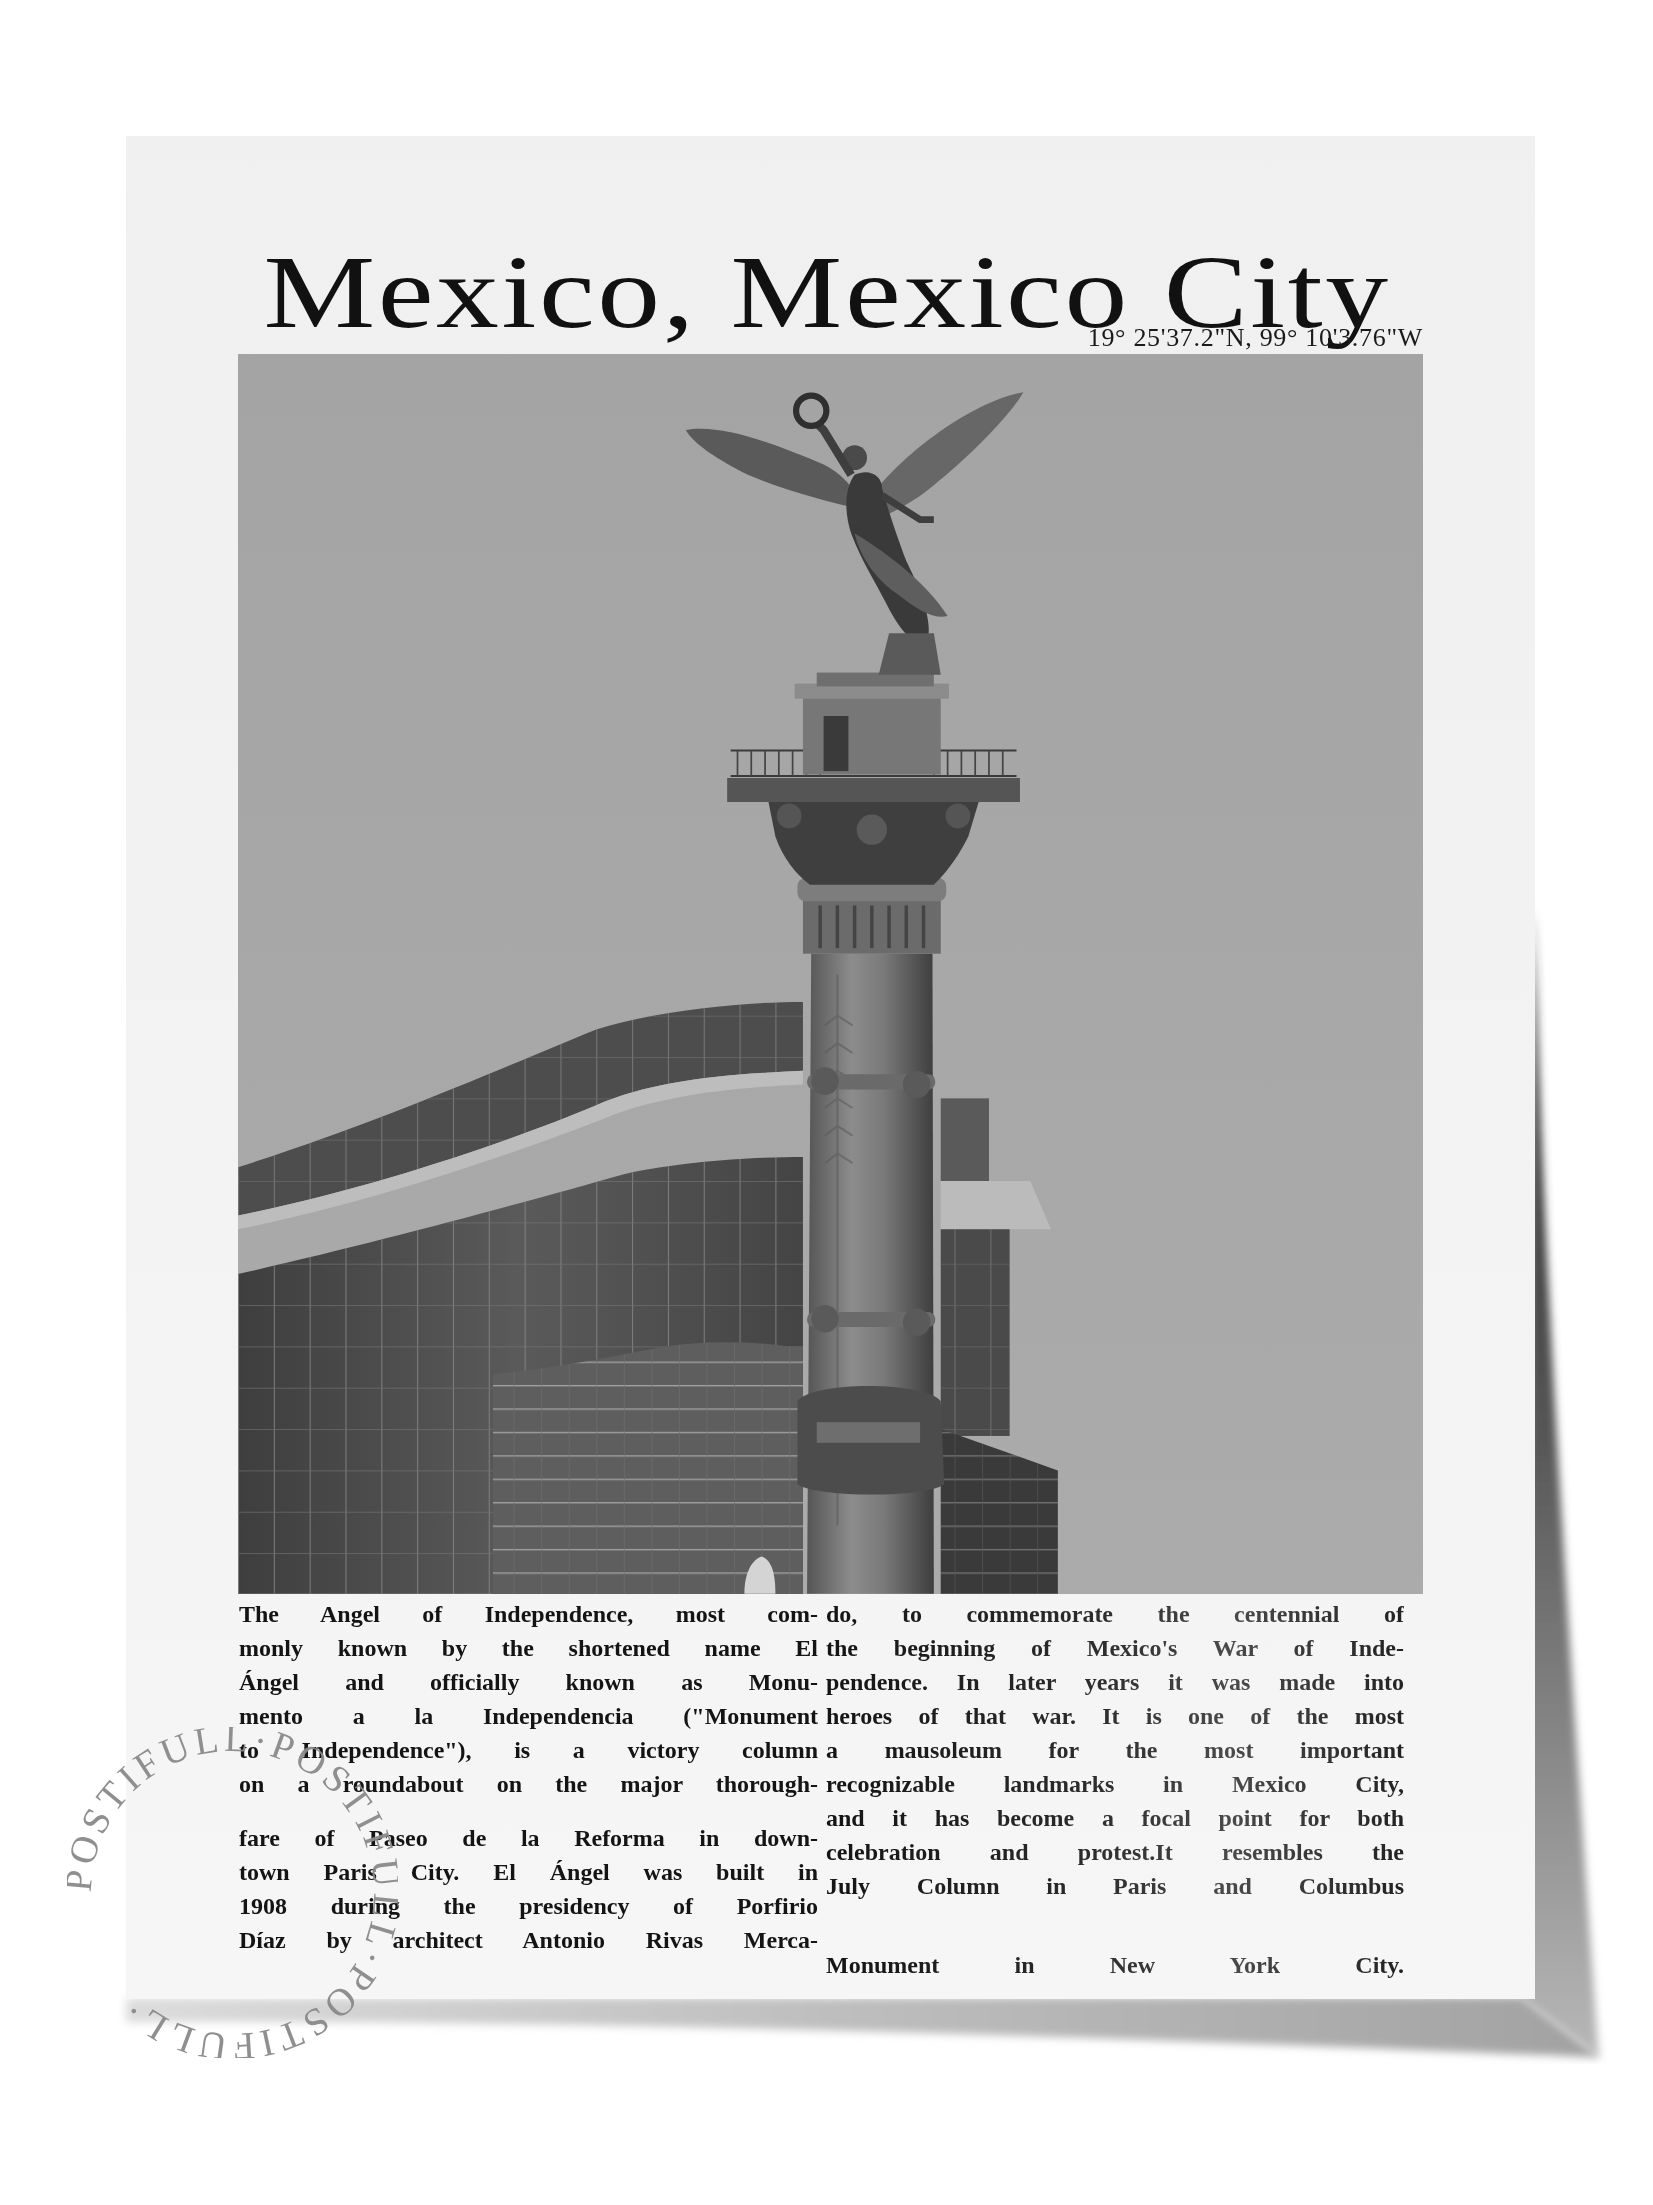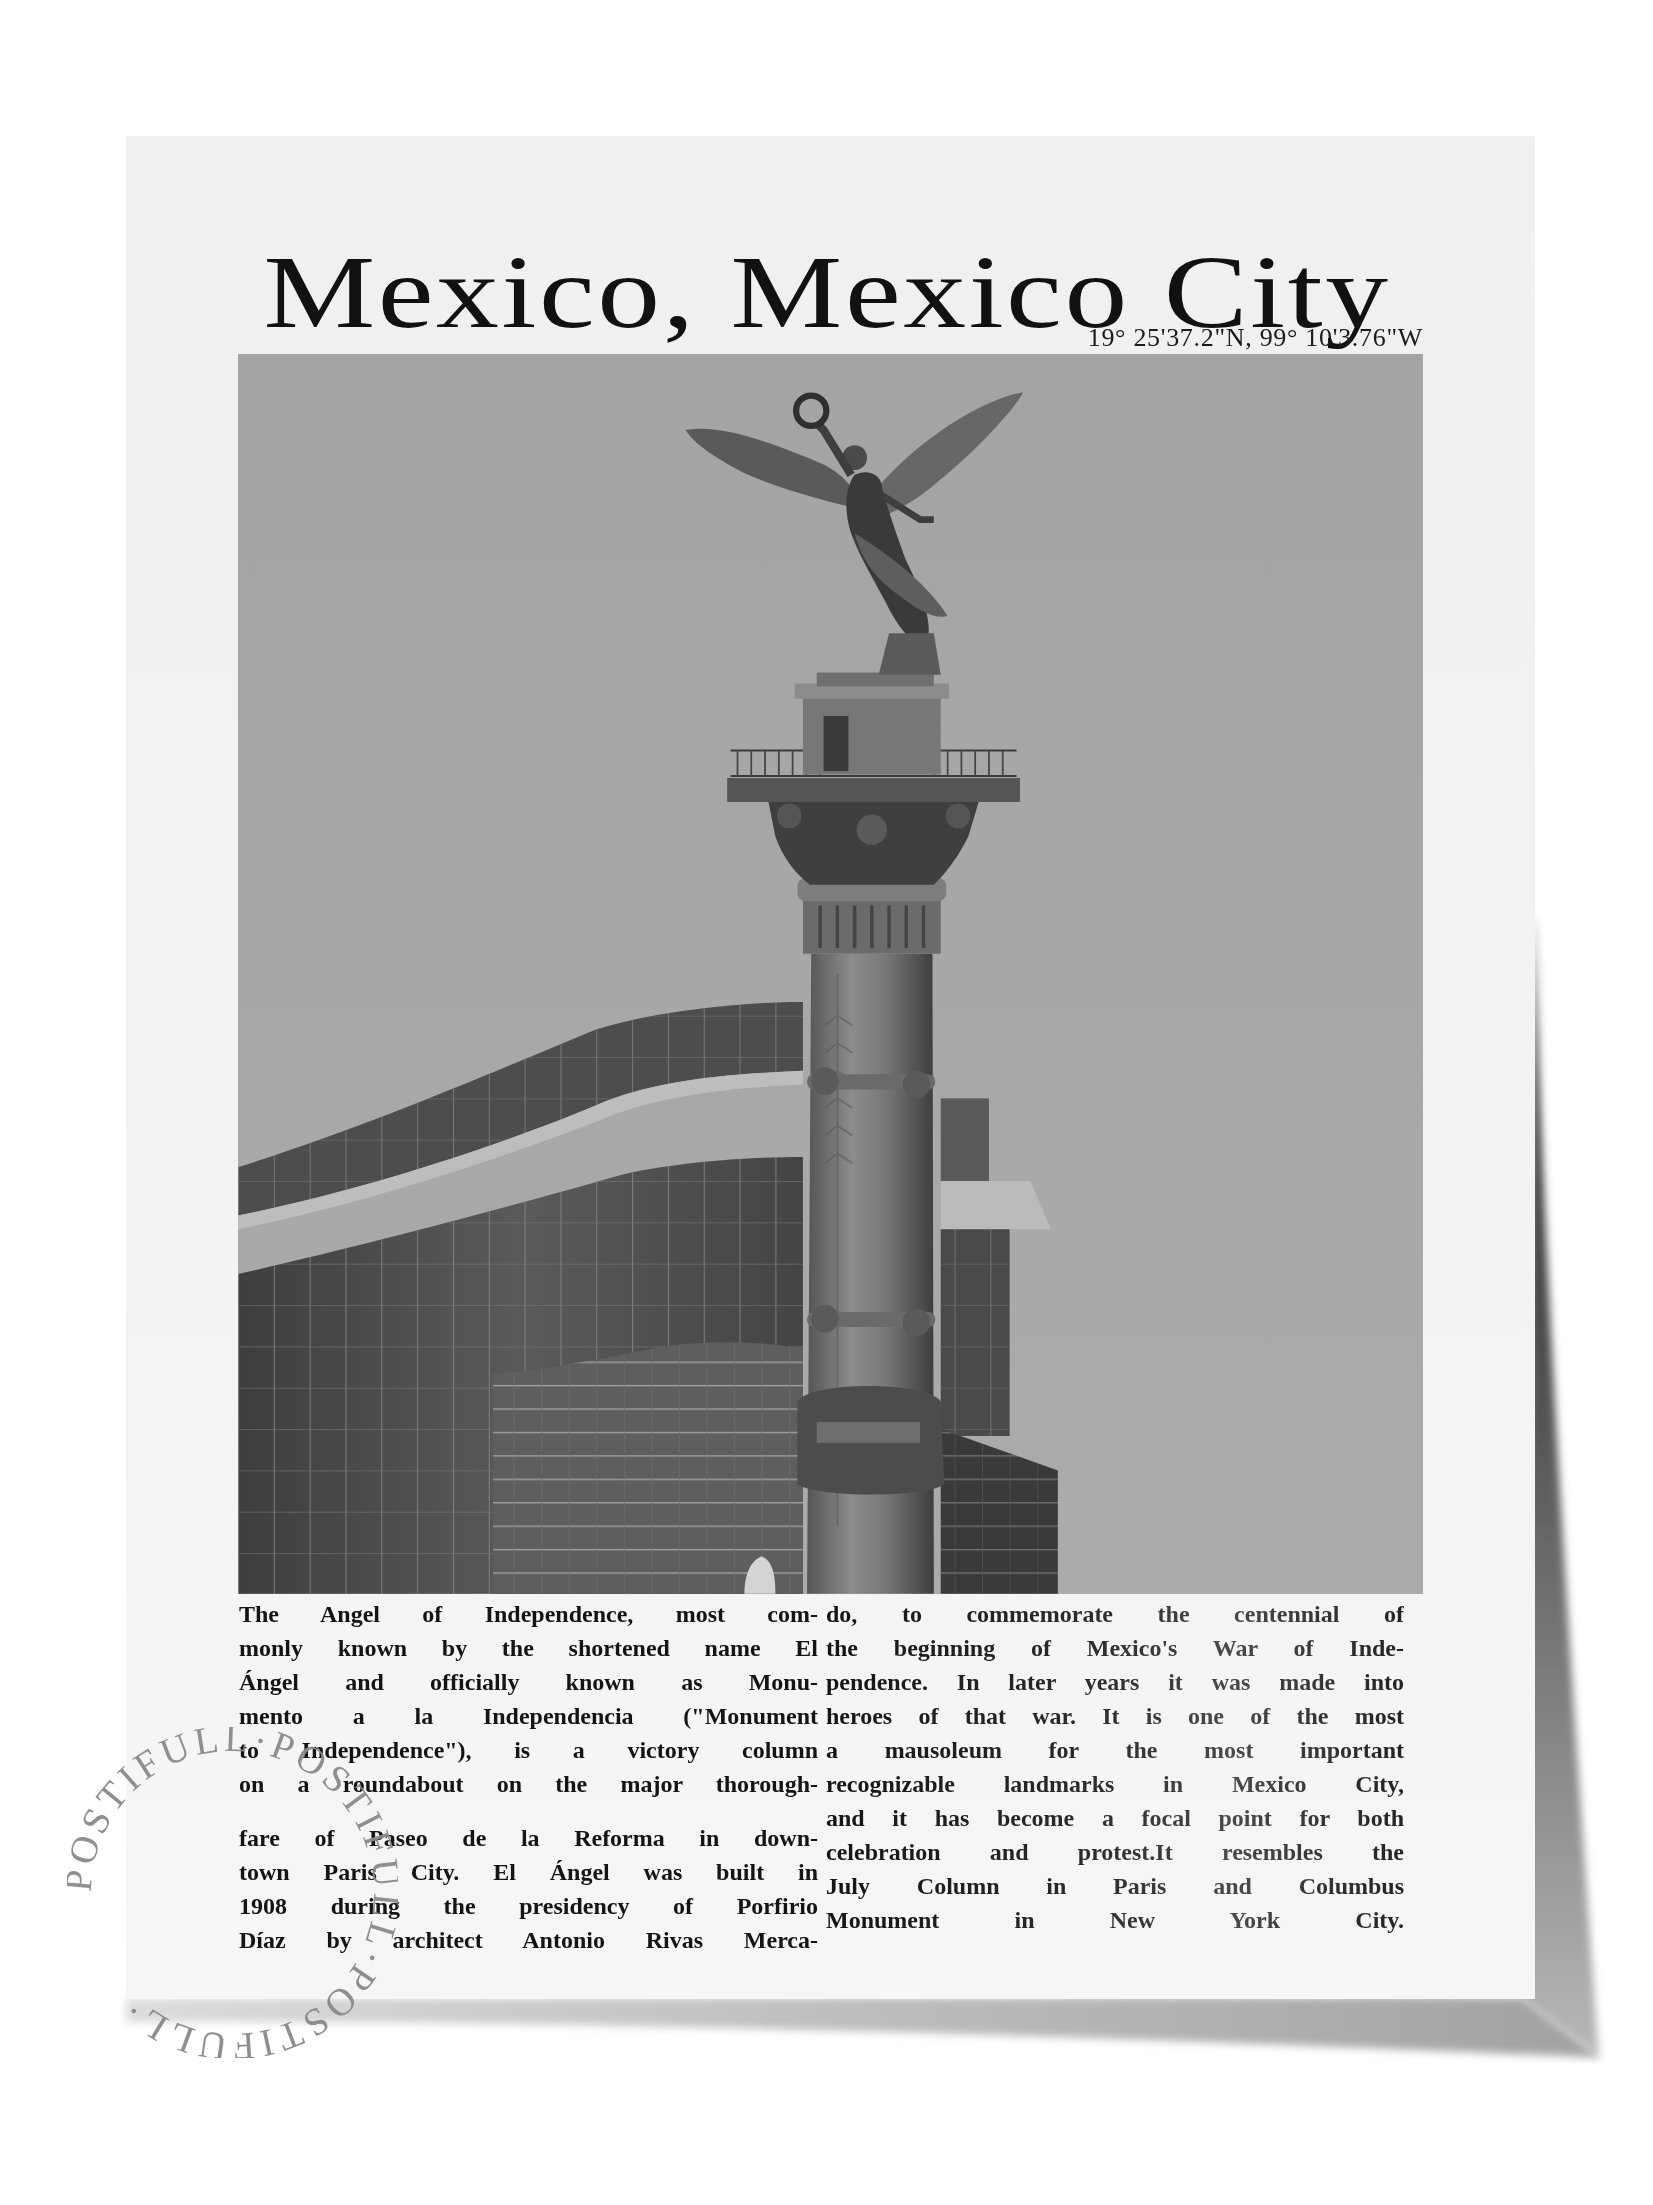--- a/index.html
+++ b/index.html
@@ -209,21 +209,21 @@
 <div class="body-text col-right">
   <span class="line" style="display: block; white-space: nowrap; word-spacing: 0px;">do, to commemorate the centennial of</span>
   <span class="line" style="display: block; white-space: nowrap; word-spacing: 0px;">the beginning of Mexico's War of Inde-</span>
   <span class="line" style="display: block; white-space: nowrap; word-spacing: 0px;">pendence. In later years it was made into</span>
   <span class="line" style="display: block; white-space: nowrap; word-spacing: 0px;">heroes of that war. It is one of the most</span>
   <span class="line" style="display: block; white-space: nowrap; word-spacing: 0px;">a mausoleum for the most important</span>
   <span class="line" style="display: block; white-space: nowrap; word-spacing: 0px;">recognizable landmarks in Mexico City,</span>
   <span class="line" style="display: block; white-space: nowrap; word-spacing: 0px;">and it has become a focal point for both</span>
   <span class="line" style="display: block; white-space: nowrap; word-spacing: 0px;">celebration and protest.It resembles the</span>
   <span class="line" style="display: block; white-space: nowrap; word-spacing: 0px;">July Column in Paris and Columbus</span>
-  <span class="line" style="display: block; white-space: nowrap; word-spacing: 0px;">Monument in New York City.</span>
+  <span class="line" style="display: block; white-space: nowrap; word-spacing: 0px; margin-top: 45px;">Monument in New York City.</span>
 </div>
 
 <svg class="watermark" viewBox="0 0 480 480" width="331" height="331">
   <defs>
     <path id="ring" d="M240,240 m-205,0 a205,205 0 1,1 410,0 a205,205 0 1,1 -410,0"></path>
   </defs>
   <text font-family="Liberation Serif, serif" font-size="56" fill="#8a8a8a" letter-spacing="6" opacity="0.95">
     <textPath href="#ring" startOffset="0">POSTIFULL·POSTIFULL·POSTIFULL·</textPath>
   </text>
 </svg>

